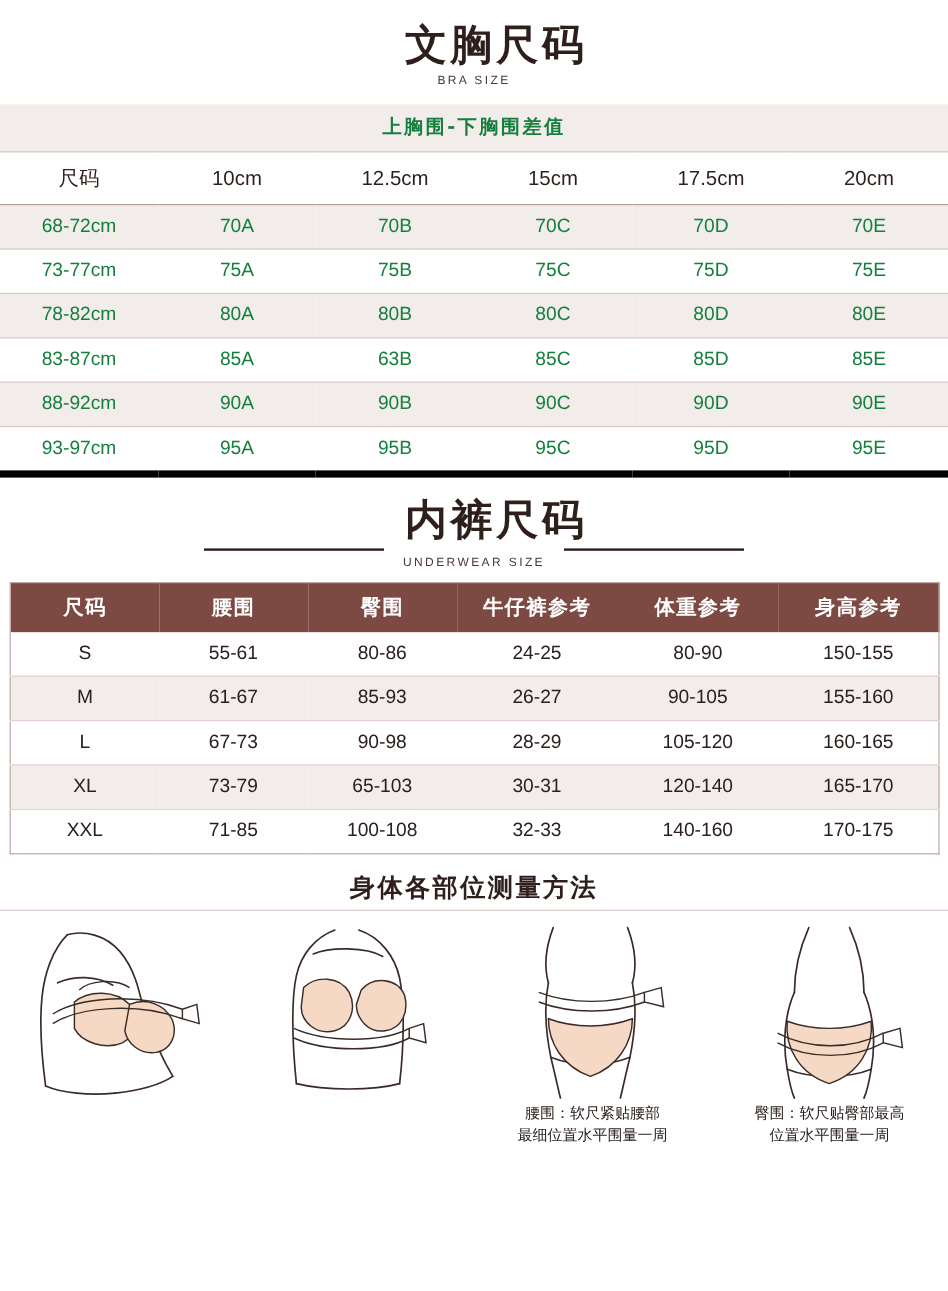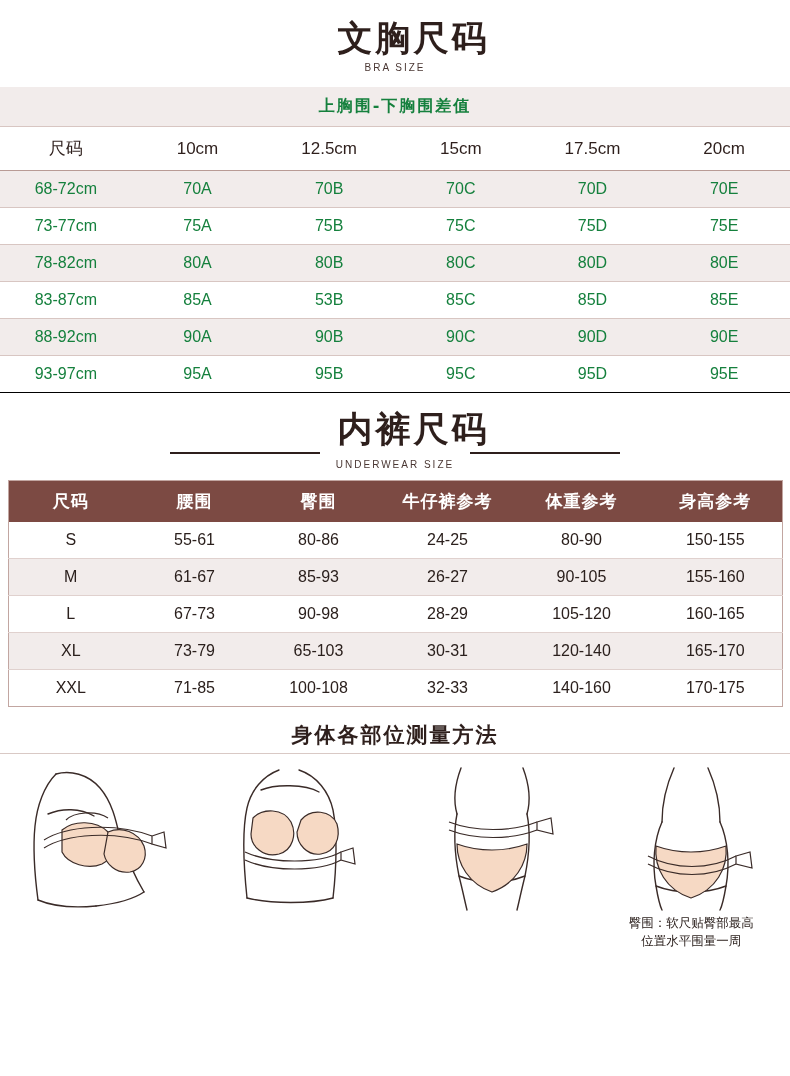--- a/index.html
+++ b/index.html
@@ -66,21 +66,21 @@
   }
   .bra-table tbody td {
     font-size: 16px;
     padding: 9px 0;
     text-align: center;
     color: #15803d;
     border-bottom: 1px solid #d8c6c2;
   }
   .bra-table tbody tr:nth-child(odd) td { background: #f2eceb; }
   .bra-table tbody tr:nth-child(even) td { background: #ffffff; }
-  .bra-table tbody tr:last-child td { border-bottom: 1px solid #000000; }
+  .bra-table tbody tr:last-child td { border-bottom: 6px solid #000000; }
   .bra-table .first-col { text-align: center; }
 
   
   .uw-wrap { width: 790px; padding: 0 8px; }
   .uw-table {
     width: 774px;
     border: 1px solid #c2a6a1;
   }
   .uw-table thead td {
     background: #7c4a43;
@@ -177,21 +177,21 @@
         <td class="first-col">78-82cm</td>
         <td>80A</td>
         <td>80B</td>
         <td>80C</td>
         <td>80D</td>
         <td>80E</td>
       </tr>
       <tr>
         <td class="first-col">83-87cm</td>
         <td>85A</td>
-        <td>53B</td>
+        <td>63B</td>
         <td>85C</td>
         <td>85D</td>
         <td>85E</td>
       </tr>
       <tr>
         <td class="first-col">88-92cm</td>
         <td>90A</td>
         <td>90B</td>
         <td>90C</td>
         <td>90D</td>
@@ -334,20 +334,22 @@
         </g>
         <g fill="#f6d9c4" stroke="#3a2b28" stroke-width="1.2">
           <path d="M58 84 C80 92 106 92 128 84 C128 104 116 124 93 132 C70 124 58 104 58 84 Z"></path>
         </g>
         <g fill="none" stroke="#3a2b28" stroke-width="1.2">
           <path d="M50 62 C76 72 112 72 138 62"></path>
           <path d="M50 70 C76 80 112 80 138 70"></path>
           <path d="M138 62 L152 58 L154 74 L138 70 Z" fill="#ffffff"></path>
         </g>
       </svg>
+      <div class="measure-cap">腰围：软尺紧贴腰部
+最细位置水平围量一周</div>
     </div>
 
     <div class="measure-item">
       <svg class="measure-img" viewBox="0 0 190 152">
         <g fill="none" stroke="#3a2b28" stroke-width="1.4" stroke-linecap="round">
           <path d="M78 8 C70 26 66 46 66 62"></path>
           <path d="M112 8 C120 26 124 46 124 62"></path>
           <path d="M66 62 C58 80 56 104 60 126 C62 138 64 146 66 150"></path>
           <path d="M124 62 C132 80 134 104 130 126 C128 138 126 146 124 150"></path>
           <path d="M60 126 C80 134 110 134 130 126"></path>

